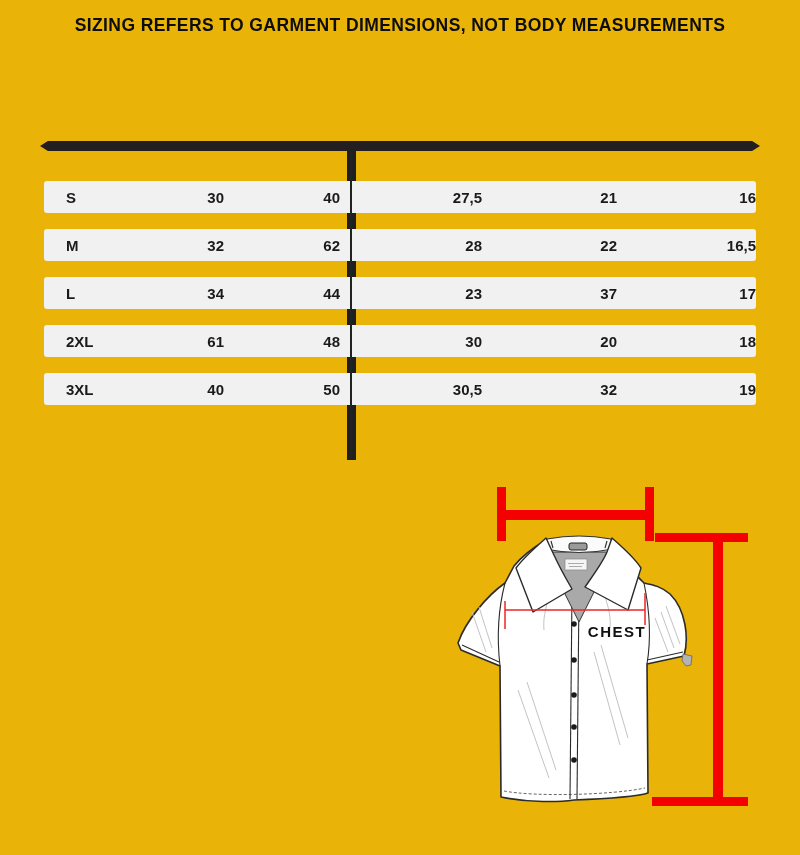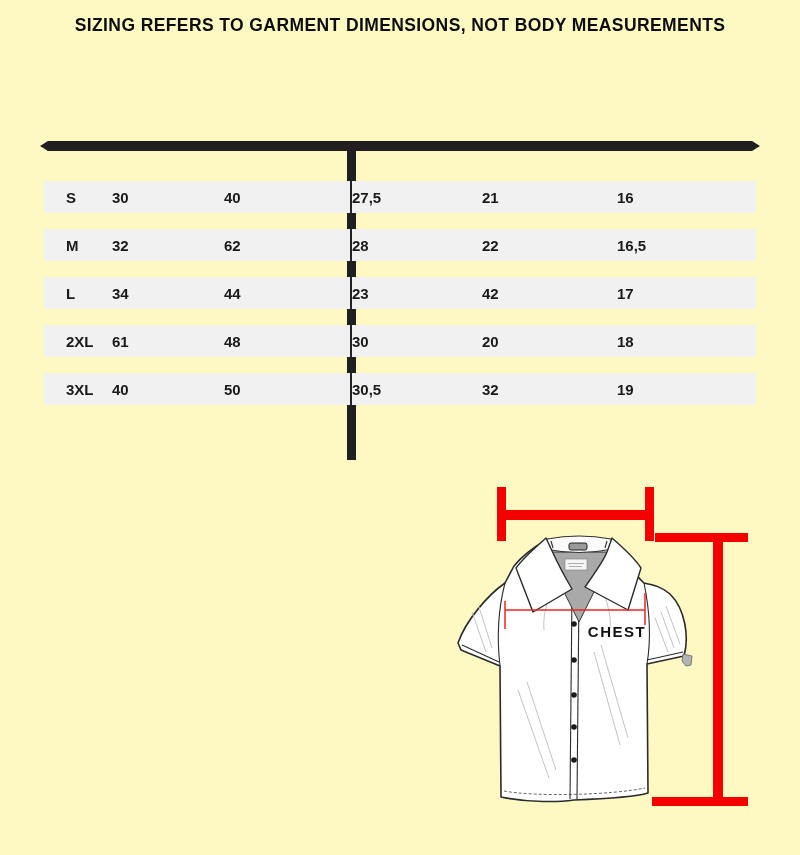--- a/index.html
+++ b/index.html
@@ -1,17 +1,17 @@
 <!DOCTYPE html>
 <html><head>
 <meta charset="utf-8">
 <style>
   html,body{margin:0;padding:0;background:#ffffff;}
   .canvas{
-    position:relative;width:800px;height:855px;background:#fef9c3;
+    position:relative;width:800px;height:855px;background:#eab308;
     font-family:"Liberation Sans",sans-serif;overflow:hidden;
   }
   .title{
     position:absolute;top:15px;left:0;width:800px;text-align:center;
     font-size:17.5px;font-weight:bold;letter-spacing:.4px;color:#0d0d0d;
     white-space:nowrap;
   }
   .divider-bar{
     position:absolute;left:40px;top:141px;width:720px;height:10px;background:#231f20;
     clip-path:polygon(0% 50%,1.1% 0%,98.9% 0%,100% 50%,98.9% 100%,1.1% 100%);
@@ -21,21 +21,21 @@
   }
   .col-divider-thin{
     position:absolute;left:350px;top:151px;width:2px;height:307px;background:#222;z-index:3;
   }
   .size-table{position:absolute;left:44px;top:181px;width:712px;z-index:2;}
   .size-row{
     width:712px;height:32px;margin-bottom:16px;background:#f1f1f1;border-radius:3px;
     display:grid;grid-template-columns:68px 112px 116px 12px 130px 135px 139px;
     align-items:center;color:#1a1a1a;font-size:15px;font-weight:bold;
   }
-  .cell{text-align:left;}
+  .cell{text-align:right;}
   .cell.label{text-align:left;padding-left:22px;}
   .diagram{position:absolute;left:440px;top:470px;width:360px;height:385px;}
   .red{fill:#f40000;}
   .outline{fill:#ffffff;stroke:#2b2b2b;stroke-width:1.6;stroke-linejoin:round;}
   .seam{fill:none;stroke:#2b2b2b;stroke-width:1.1;}
   .fold{fill:none;stroke:#c3c3c3;stroke-width:1;}
   .chestline{stroke:#ef2323;stroke-width:1.5;fill:none;}
 </style>
 </head>
 <body>
@@ -69,21 +69,21 @@
       <div class="cell">22</div>
       <div class="cell">16,5</div>
     </div>
 
     <div class="size-row">
       <div class="cell label">L</div>
       <div class="cell">34</div>
       <div class="cell">44</div>
       <div class="cell"></div>
       <div class="cell">23</div>
-      <div class="cell">42</div>
+      <div class="cell">37</div>
       <div class="cell">17</div>
     </div>
 
 
     <div class="size-row">
       <div class="cell label">2XL</div>
       <div class="cell">61</div>
       <div class="cell">48</div>
       <div class="cell"></div>
       <div class="cell">30</div>

